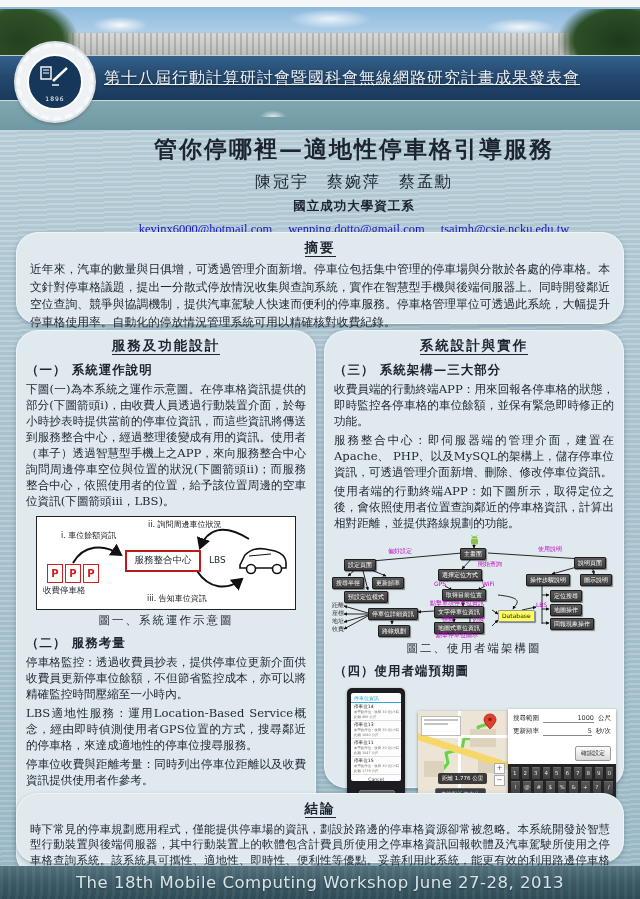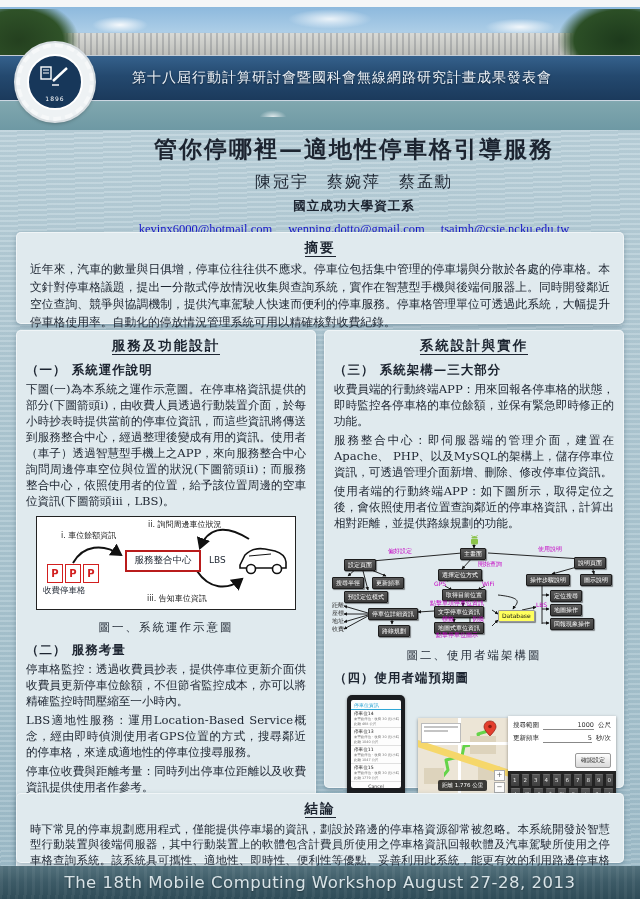--- a/index.html
+++ b/index.html
@@ -26,50 +26,50 @@
     box-shadow:0 2px 3px rgba(40,60,70,.3);}
   .trees-l,.trees-r{position:absolute;top:2px;width:130px;height:78px;}
   .trees-l{left:-20px;background:radial-gradient(80px 55px at 30% 40%,#24401f 0%,#2f5228 55%,transparent 75%);}
   .trees-r{right:-20px;background:radial-gradient(85px 55px at 70% 40%,#1d3a1c 0%,#2c4f26 55%,transparent 75%);}
   .fountain{position:absolute;left:255px;top:96px;width:36px;height:14px;
     background:radial-gradient(18px 9px at 50% 100%,rgba(255,255,255,.8),transparent 75%);}
   .band{position:absolute;left:0;top:48px;width:640px;height:44px;
     background:linear-gradient(180deg,#35618c 0%,#24496f 45%,#1b3a5c 100%);
     border-top:1px solid rgba(255,255,255,.75);border-bottom:1px solid rgba(255,255,255,.75);
     display:flex;align-items:center;}
-  .band-title{flex:1;text-align:center;padding-left:44px;color:#eef3f8;font-size:14px;
-    letter-spacing:1px;font-family:"DejaVu Sans","Liberation Sans",sans-serif;text-shadow:0 1px 2px rgba(0,0,0,.5);}
+  .band-title{flex:1;text-align:center;padding-left:44px;color:#eef3f8;font-size:16px;
+    letter-spacing:1px;font-family:"DejaVu Sans","Liberation Sans",sans-serif;text-shadow:0 1px 2px rgba(0,0,0,.5);text-decoration:underline;}
   .logo{position:absolute;left:16px;top:36px;width:70px;height:70px;border-radius:50%;
     background:#eef2f4;border:4px dashed #f6f8f9;box-shadow:0 0 0 2px #d8dee2,0 2px 4px rgba(0,0,0,.4);
     display:flex;align-items:center;justify-content:center;}
   .logo-inner{width:52px;height:52px;border-radius:50%;background:#17375a;border:2px solid #fff;
     position:relative;display:flex;align-items:flex-end;justify-content:center;}
   .logo-year{color:#fff;font-size:6px;margin-bottom:6px;font-family:"DejaVu Sans",sans-serif;letter-spacing:1px;}
   .logo-glyph{position:absolute;left:10px;top:9px;}
   
   .title-block{position:absolute;left:0;top:134px;width:640px;text-align:center;padding-left:34px;}
   .main-title{font-size:23px;font-weight:bold;letter-spacing:2px;}
   .authors{font-size:16px;margin-top:7px;letter-spacing:2px;}
   .affil{font-size:12.5px;font-weight:bold;margin-top:5px;letter-spacing:1px;}
   .emails{margin-top:7px;display:flex;justify-content:center;gap:16px;
     font-family:"Liberation Serif","DejaVu Serif",serif;}
   .emails a{color:#1515c8;text-decoration:underline;font-size:12.5px;}
   
-  .panel{position:absolute;background:#e0eaee;border-radius:5px;
+  .panel{position:absolute;background:#e0eaee;border-radius:22px;
     box-shadow:0 2px 5px rgba(50,80,100,.35), inset 0 0 0 1px rgba(255,255,255,.5);}
   .panel-abstract{left:16px;top:232px;width:608px;height:92px;}
   .panel-left{left:16px;top:330px;width:300px;height:546px;}
   .panel-right{left:324px;top:330px;width:300px;height:458px;}
   .panel-conclusion{left:16px;top:793px;width:608px;height:70px;}
   .sec-head{text-align:center;font-size:13.5px;font-weight:bold;padding-top:7px;letter-spacing:2px;}
   .sec-head span{border-bottom:1.5px solid #1c2430;padding-bottom:1px;}
   .sub-head{font-size:12.5px;font-weight:bold;margin:7px 10px 0 10px;letter-spacing:1px;}
   .para{font-size:11.6px;line-height:1.38;text-align:justify;margin:3px 10px 0 10px;}
   .para-wide{font-size:11.8px;line-height:1.5;text-align:justify;margin:4px 14px 0 14px;}
-  .fig-caption{text-align:center;font-size:11.5px;margin-top:10px;letter-spacing:2px;}
+  .fig-caption{text-align:center;font-size:11.5px;margin-top:3px;letter-spacing:2px;}
   
   .fig1{position:relative;width:258px;height:92px;background:#fff;border:1.5px solid #222;margin:6px auto 0 auto;}
   .fig1 .lab{position:absolute;font-size:8px;color:#222;white-space:nowrap;font-family:"DejaVu Sans",sans-serif;}
   .fig1-center{position:absolute;left:88px;top:33px;width:72px;height:18px;border:2px solid #b91c1c;
     display:flex;align-items:center;justify-content:center;font-size:9.5px;background:#fff;}
   .fig1-lbs{position:absolute;left:172px;top:38px;font-size:9px;font-family:"DejaVu Sans",sans-serif;}
   .pboxes{position:absolute;left:10px;top:47px;display:flex;gap:2px;}
   .pbox{width:14px;height:17px;border:1.5px solid #d21f1f;background:#fff;color:#d21f1f;
     font-weight:bold;font-size:10px;display:flex;align-items:center;justify-content:center;
     font-family:"DejaVu Sans",sans-serif;}
@@ -174,21 +174,21 @@
     <div class="affil">國立成功大學資工系</div>
     <div class="emails">
       <a href="#">kevinx6000@hotmail.com</a>
       <a href="#">wenping.dotto@gmail.com</a>
       <a href="#">tsaimh@csie.ncku.edu.tw</a>
     </div>
   </div>
 
   <div class="panel panel-abstract">
     <div class="sec-head"><span>摘要</span></div>
-    <div class="para-wide">近年來，汽車的數量與日俱增，停車位往往供不應求。停車位包括集中管理的停車場與分散於各處的停車格。本文針對停車格議題，提出一分散式停放情況收集與查詢系統，實作在智慧型手機與後端伺服器上。同時開發鄰近空位查詢、競爭與協調機制，提供汽車駕駛人快速而便利的停車服務。停車格管理單位可透過此系統，大幅提升停車格使用率。自動化的停放情況管理系統可用以精確核對收費紀錄。</div>
+    <div class="para-wide">近年來，汽車的數量與日俱增，可透過管理介面新增。停車位包括集中管理的停車場與分散於各處的停車格。本文針對停車格議題，提出一分散式停放情況收集與查詢系統，實作在智慧型手機與後端伺服器上。同時開發鄰近空位查詢、競爭與協調機制，提供汽車駕駛人快速而便利的停車服務。停車格管理單位可透過此系統，大幅提升停車格使用率。自動化的停放情況管理系統可用以精確核對收費紀錄。</div>
   </div>
 
   <div class="panel panel-left">
     <div class="sec-head"><span>服務及功能設計</span></div>
     <div class="sub-head">（一） 系統運作說明</div>
     <div class="para">下圖(一)為本系統之運作示意圖。在停車格資訊提供的部分(下圖箭頭i)，由收費人員透過行動裝置介面，於每小時抄表時提供當前的停車位資訊，而這些資訊將傳送到服務整合中心，經過整理後變成有用的資訊。使用者（車子）透過智慧型手機上之APP，來向服務整合中心詢問周邊停車空位與位置的狀況(下圖箭頭ii)；而服務整合中心，依照使用者的位置，給予該位置周邊的空車位資訊(下圖箭頭iii，LBS)。</div>
 
     <div class="fig1">
       <svg width="258" height="92" viewBox="0 0 258 92">
         <defs>
@@ -441,16 +441,16 @@
       </div>
     </div>
   </div>
 
   <div class="panel panel-conclusion">
     <div class="sec-head"><span>結論</span></div>
     <div class="para-wide" style="font-size:11.4px;line-height:1.34;">時下常見的停車規劃應用程式，僅能提供停車場的資訊，劃設於路邊的停車格資源卻常被忽略。本系統開發於智慧型行動裝置與後端伺服器，其中行動裝置上的軟體包含計費員所使用之停車格資訊回報軟體及汽車駕駛所使用之停車格查詢系統。該系統具可攜性、適地性、即時性、便利性等優點。妥善利用此系統，能更有效的利用路邊停車格資源，達到提升停車位使用率的成效。未來我們將引進車載視訊即時監控技術，即時回報停車空位資訊，期能提升即時性與準確性。</div>
   </div>
 
   <div class="footer">
-    <div class="footer-text">The 18th Mobile Computing Workshop   August 27-28, 2013</div>
+    <div class="footer-text">The 18th Mobile Computing Workshop   June 27-28, 2013</div>
   </div>
 
 </div>
 
 </body></html>

